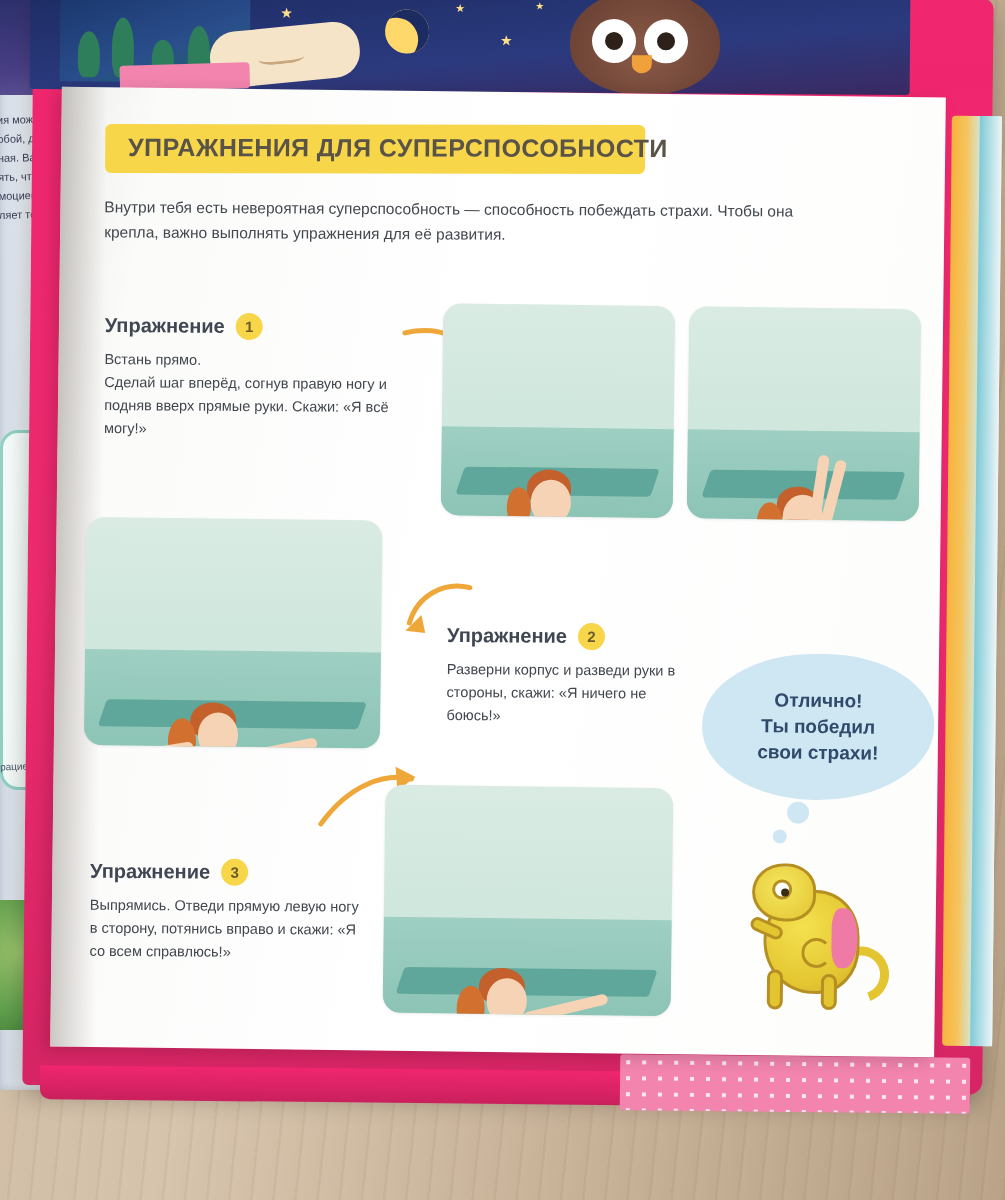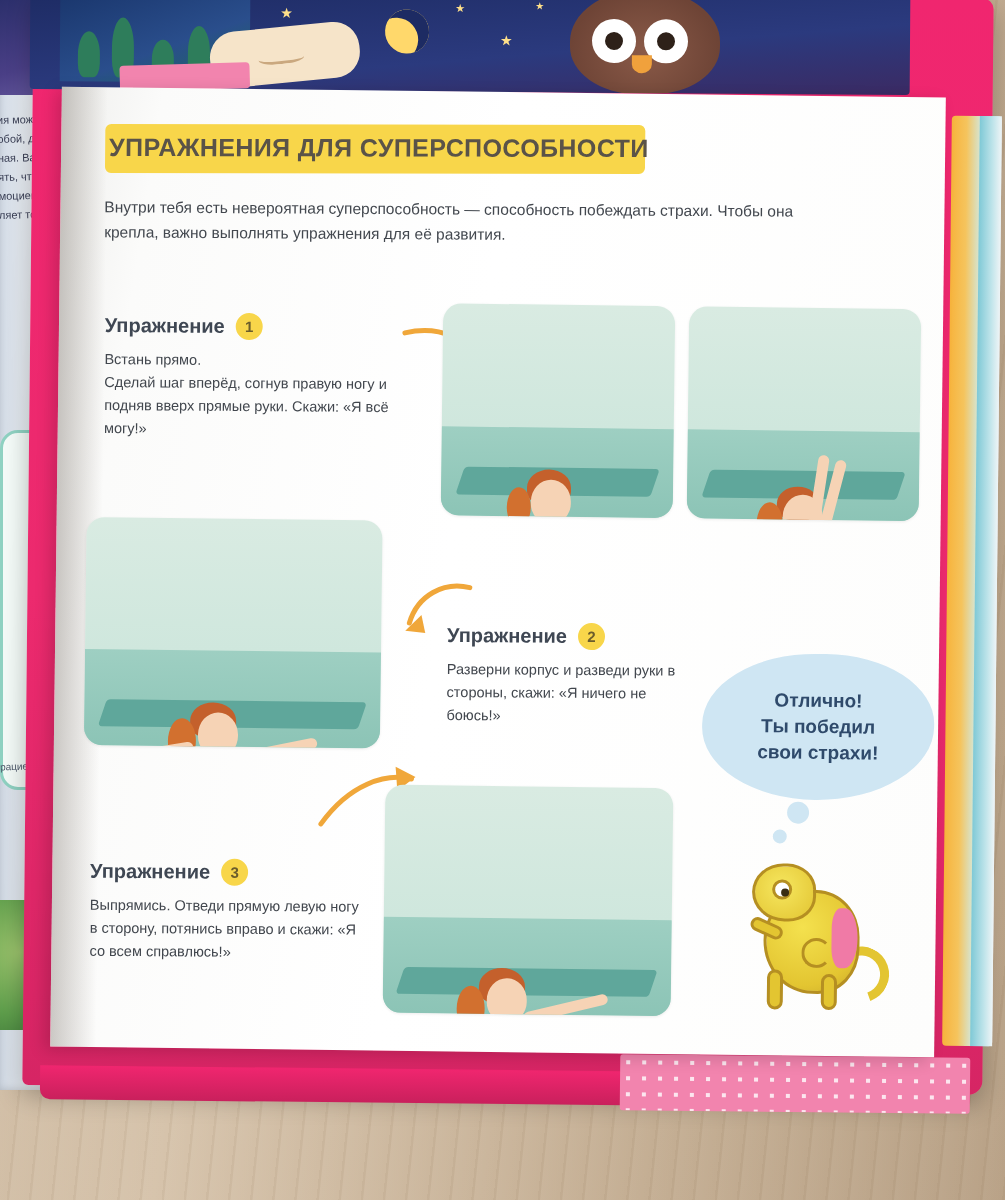--- a/index.html
+++ b/index.html
@@ -179,21 +179,21 @@
     position: absolute;
     left: 44px; top: 34px; right: 26px; bottom: 10px;
   }
 
   
   .title-banner {
     position: relative;
     width: 540px;
     background: #f8d64a;
     border-radius: 6px;
-    padding: 9px 16px 11px 4px;
+    padding: 9px 16px 11px 23px;
     transform: rotate(-0.6deg) skewX(-0.4deg);
   }
   .title-banner h1 {
     margin: 0;
     font-size: 25px;
     font-weight: bold;
     letter-spacing: .4px;
     color: #5a5348;
     font-family: "Liberation Sans", sans-serif;
     white-space: nowrap;

